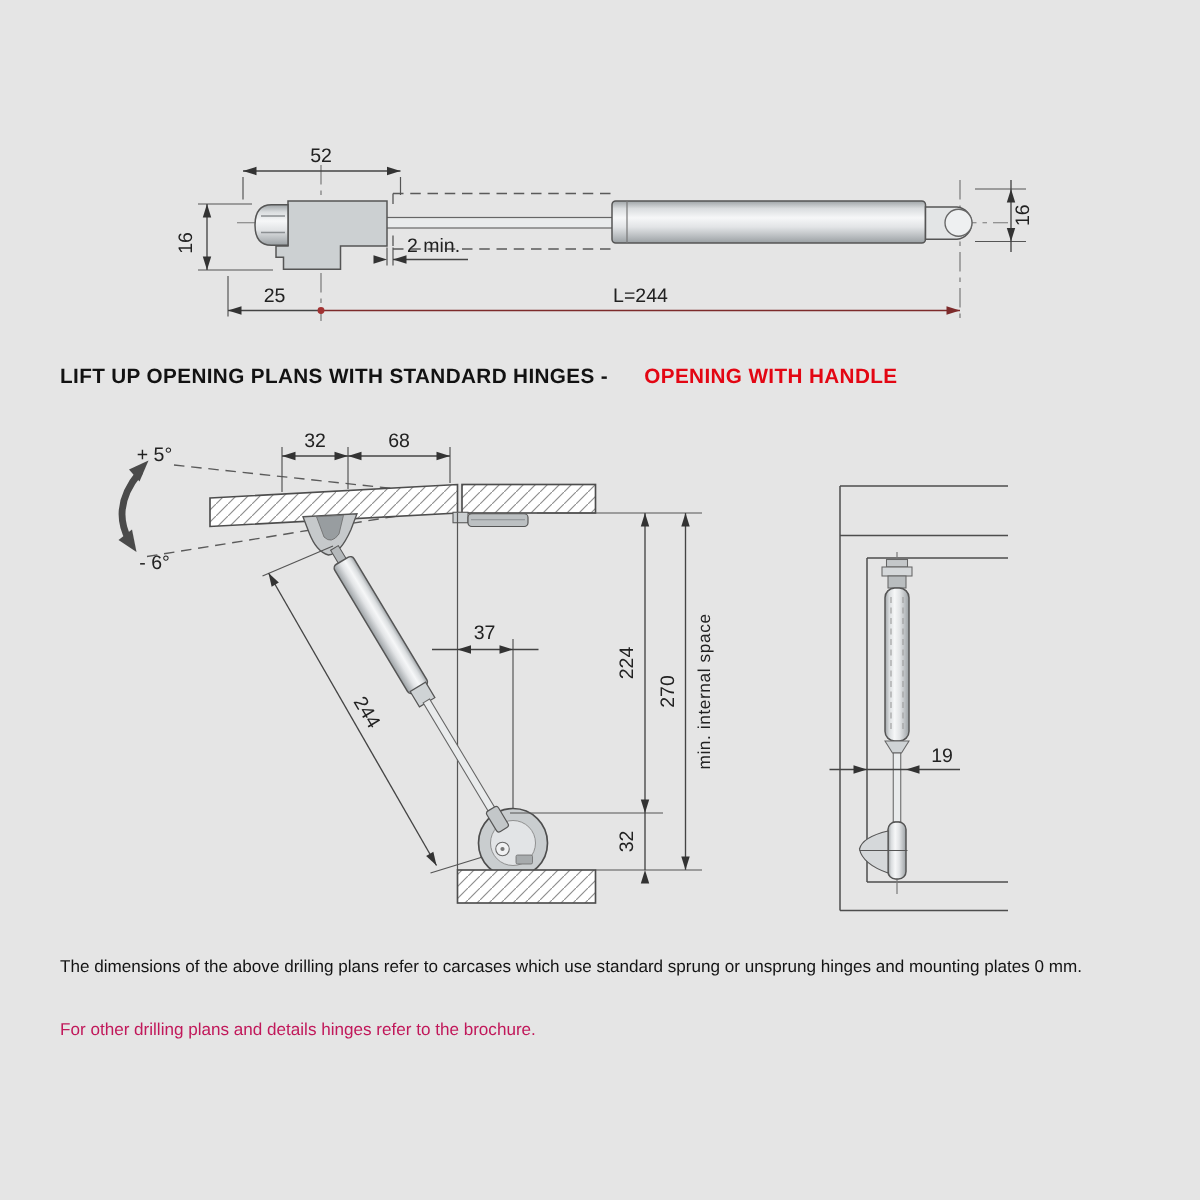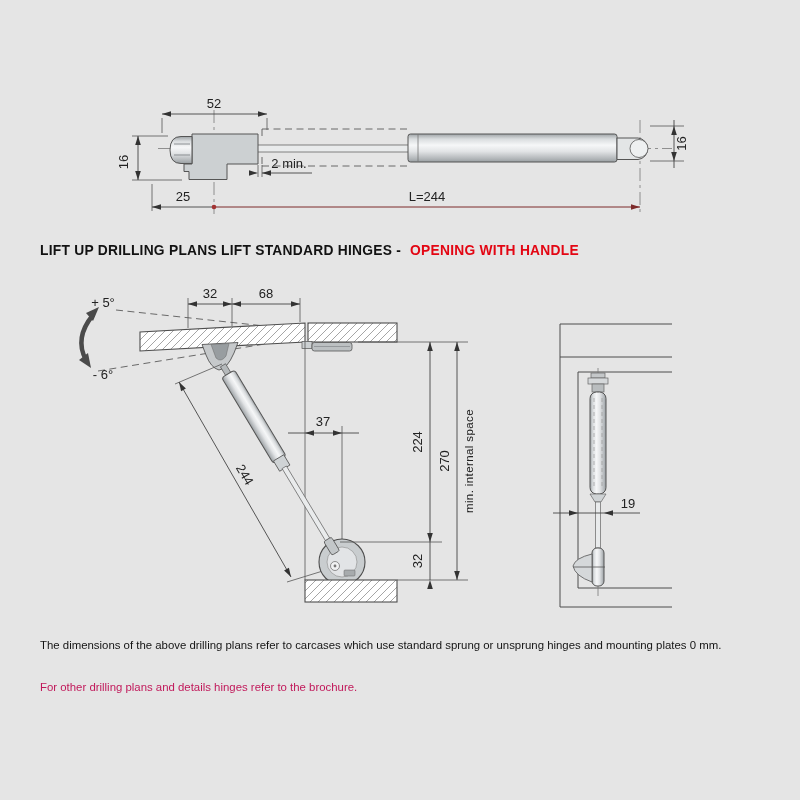--- a/index.html
+++ b/index.html
@@ -1,21 +1,21 @@
 <!DOCTYPE html>
 <html><head>
 <meta charset="utf-8">
 <style>
   html,body{margin:0;padding:0;background:#ffffff;}
   .page{position:relative;width:800px;height:800px;background:#e5e5e5;overflow:hidden;
         font-family:"Liberation Sans", sans-serif;}
   .abs{position:absolute;}
   .title{left:40px;top:243px;width:730px;font-size:13.8px;font-weight:700;
          letter-spacing:.25px;color:#121212;white-space:nowrap;}
-  .title .red{margin-left:5px;}
+  .title .red{margin-left:20px;}
   .notes{left:40px;top:636px;width:735px;font-size:11.4px;line-height:19px;color:#141414;
          font-weight:500;}
   .notes .red-note{margin-top:23px;display:block;}
   svg text{font-family:"Liberation Sans", sans-serif;font-size:13px;fill:#222;}
   svg .dim{stroke:#444;stroke-width:.9;fill:none;}
   svg .ext{stroke:#555;stroke-width:.8;fill:none;}
   svg .arr{fill:#333;stroke:none;}
   svg .cline{stroke:#787878;stroke-width:.8;stroke-dasharray:13 4 3 4;fill:none;}
   svg .dash{stroke:#5a5a5a;stroke-width:.9;stroke-dasharray:7 4.5;fill:none;}
   svg .edge{stroke:#4d4d4d;stroke-width:1;fill:none;}
@@ -118,21 +118,21 @@
       <line class="ext" x1="550" y1="46" x2="584" y2="46"></line>
       <line class="ext" x1="550" y1="81" x2="584" y2="81"></line>
       <line class="dim" x1="574" y1="40" x2="574" y2="88"></line>
       <polygon class="arr" points="574,46 571.2,55 576.8,55"></polygon>
       <polygon class="arr" points="574,81 571.2,72 576.8,72"></polygon>
       <text transform="translate(586,63.5) rotate(-90)" text-anchor="middle">16</text>
     </g>
   </svg>
 
   <div class="abs title">
-    <span>LIFT UP DRILLING PLANS LIFT STANDARD HINGES -</span>
+    <span>LIFT UP OPENING PLANS WITH STANDARD HINGES -</span>
     <span class="red" style="color:#e30613">OPENING WITH HANDLE</span>
   </div>
 
   <svg class="abs" style="left:40px;top:280px;" width="450" height="350" viewBox="0 0 450 350">
 
     <g>
       <line class="dash" x1="76" y1="30" x2="262" y2="50"></line>
       <line class="dash" x1="58" y1="91" x2="262" y2="58"></line>
       <path d="M53,35 Q34,58 46,80" stroke="#4a4a4a" stroke-width="4.5" fill="none" stroke-linecap="round"></path>
       <polygon points="59,27 46,33 53,41" fill="#4a4a4a"></polygon>

